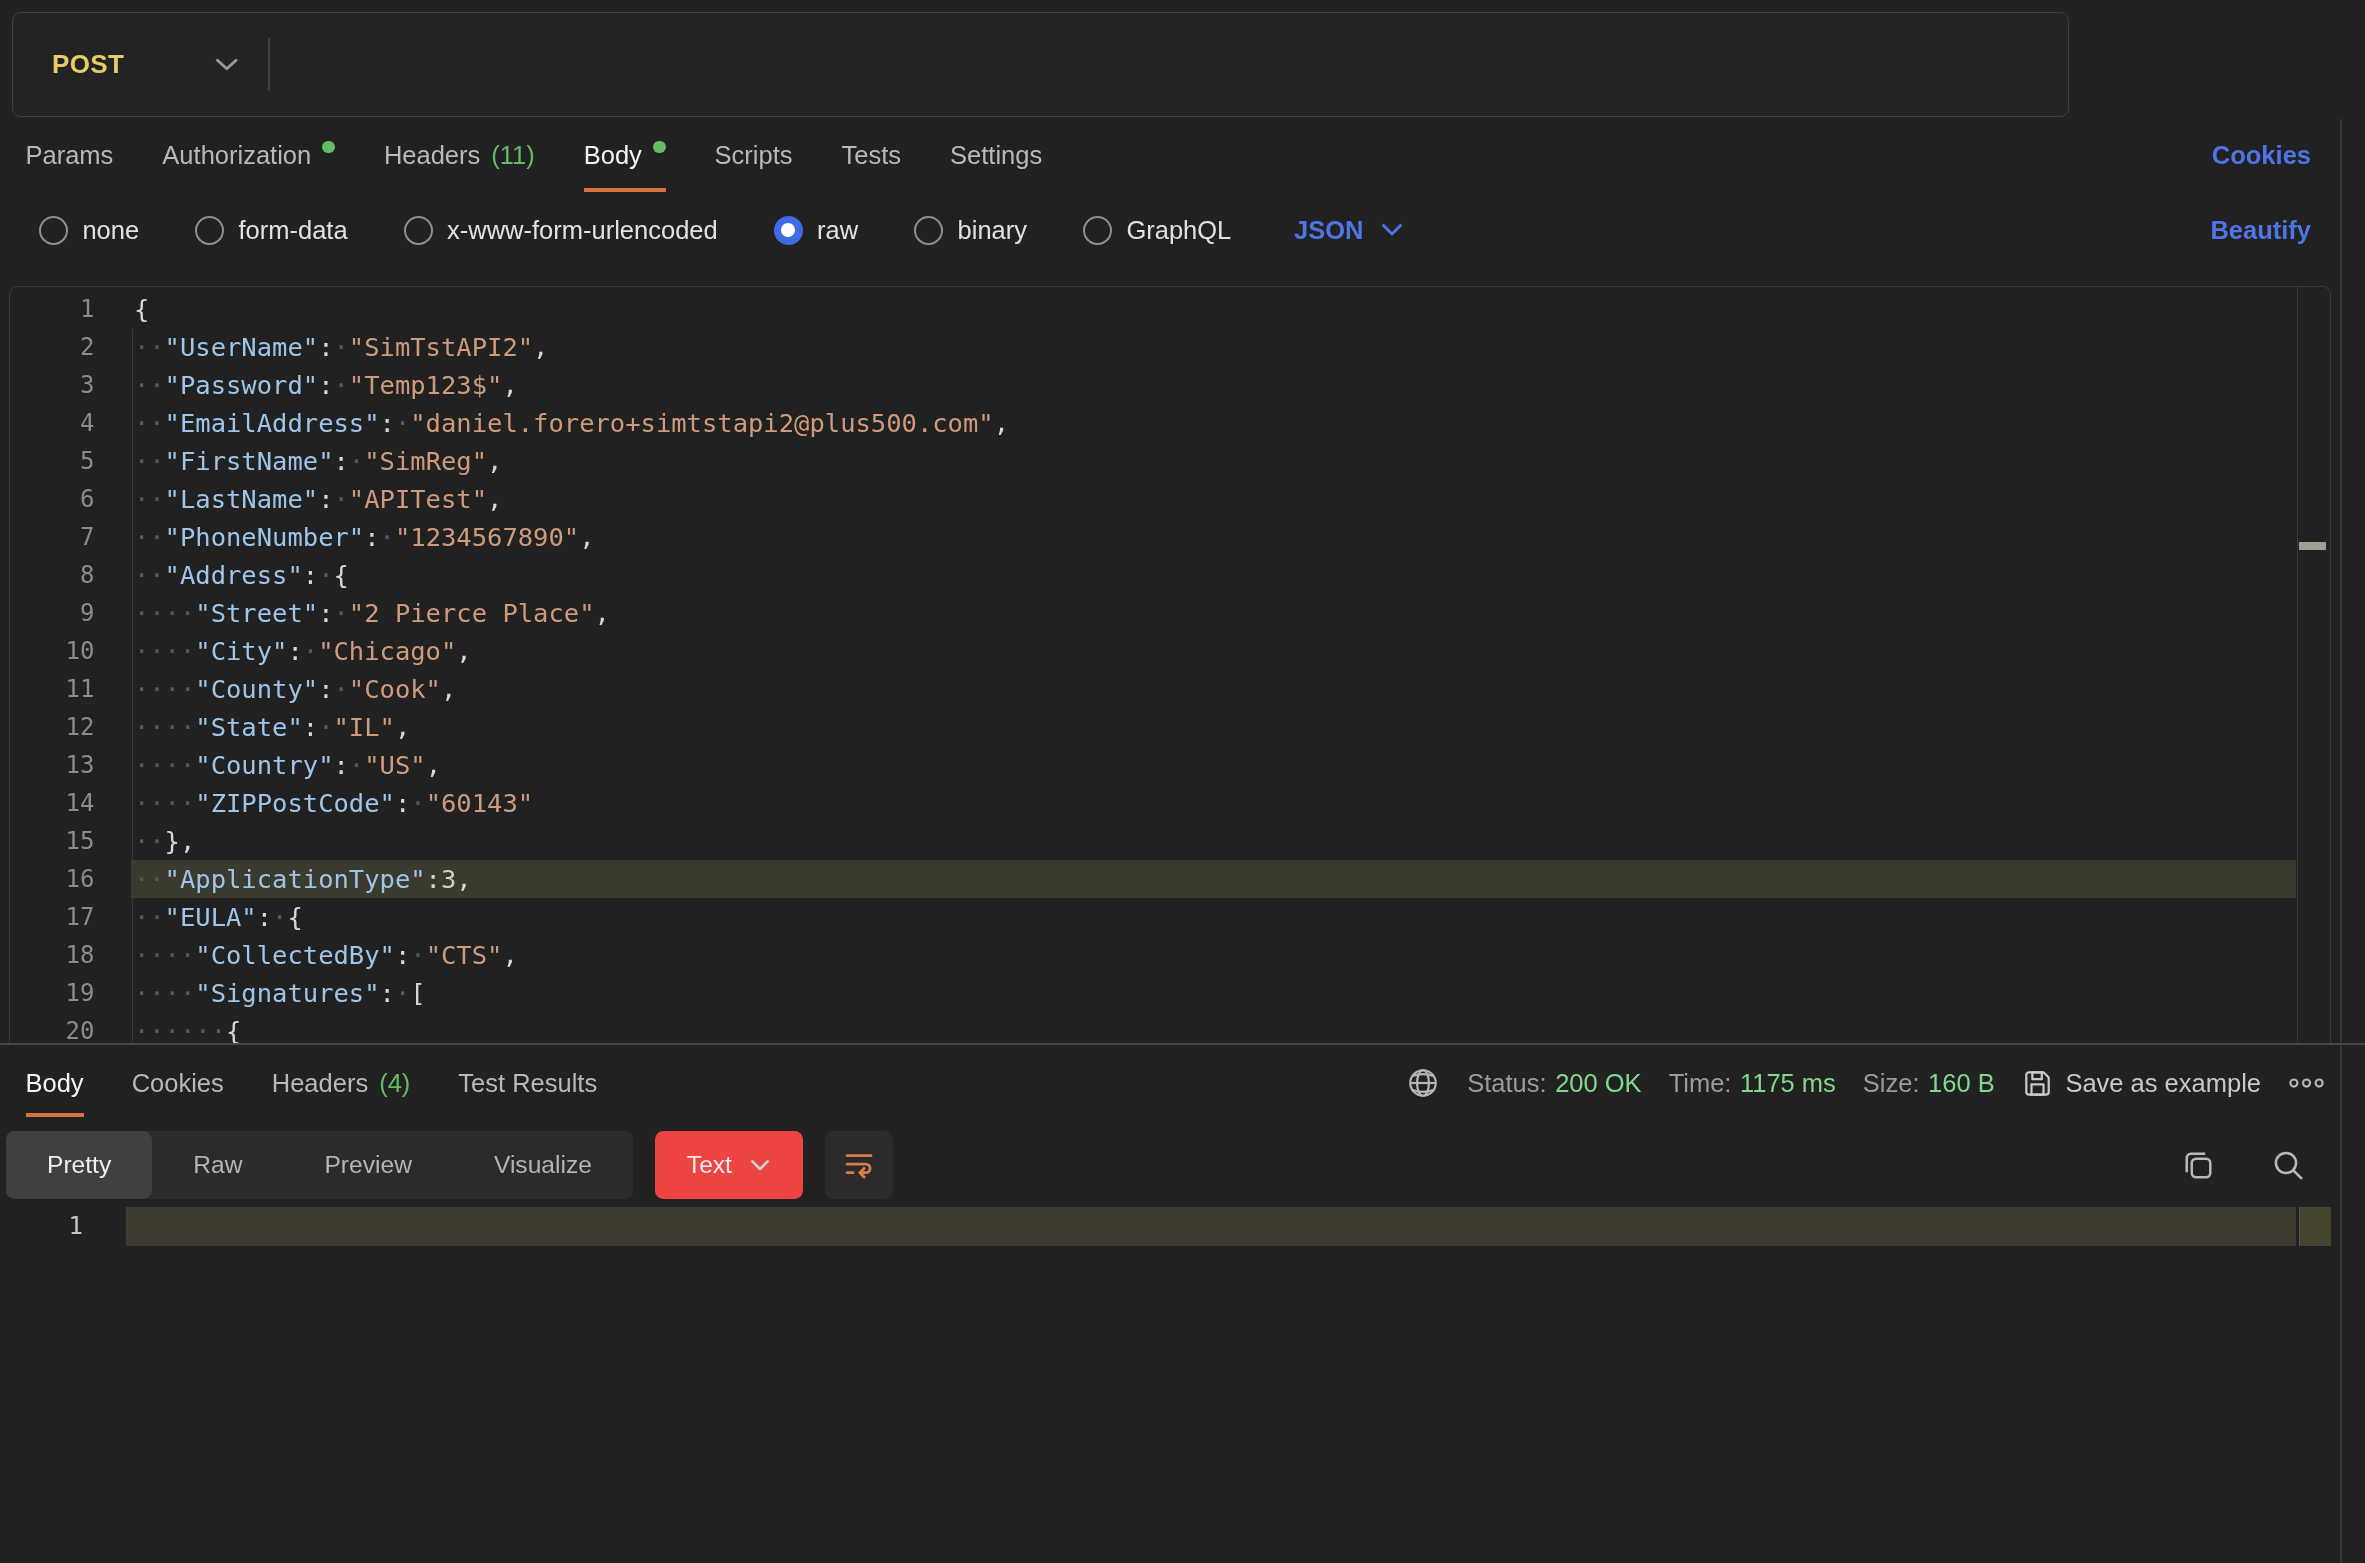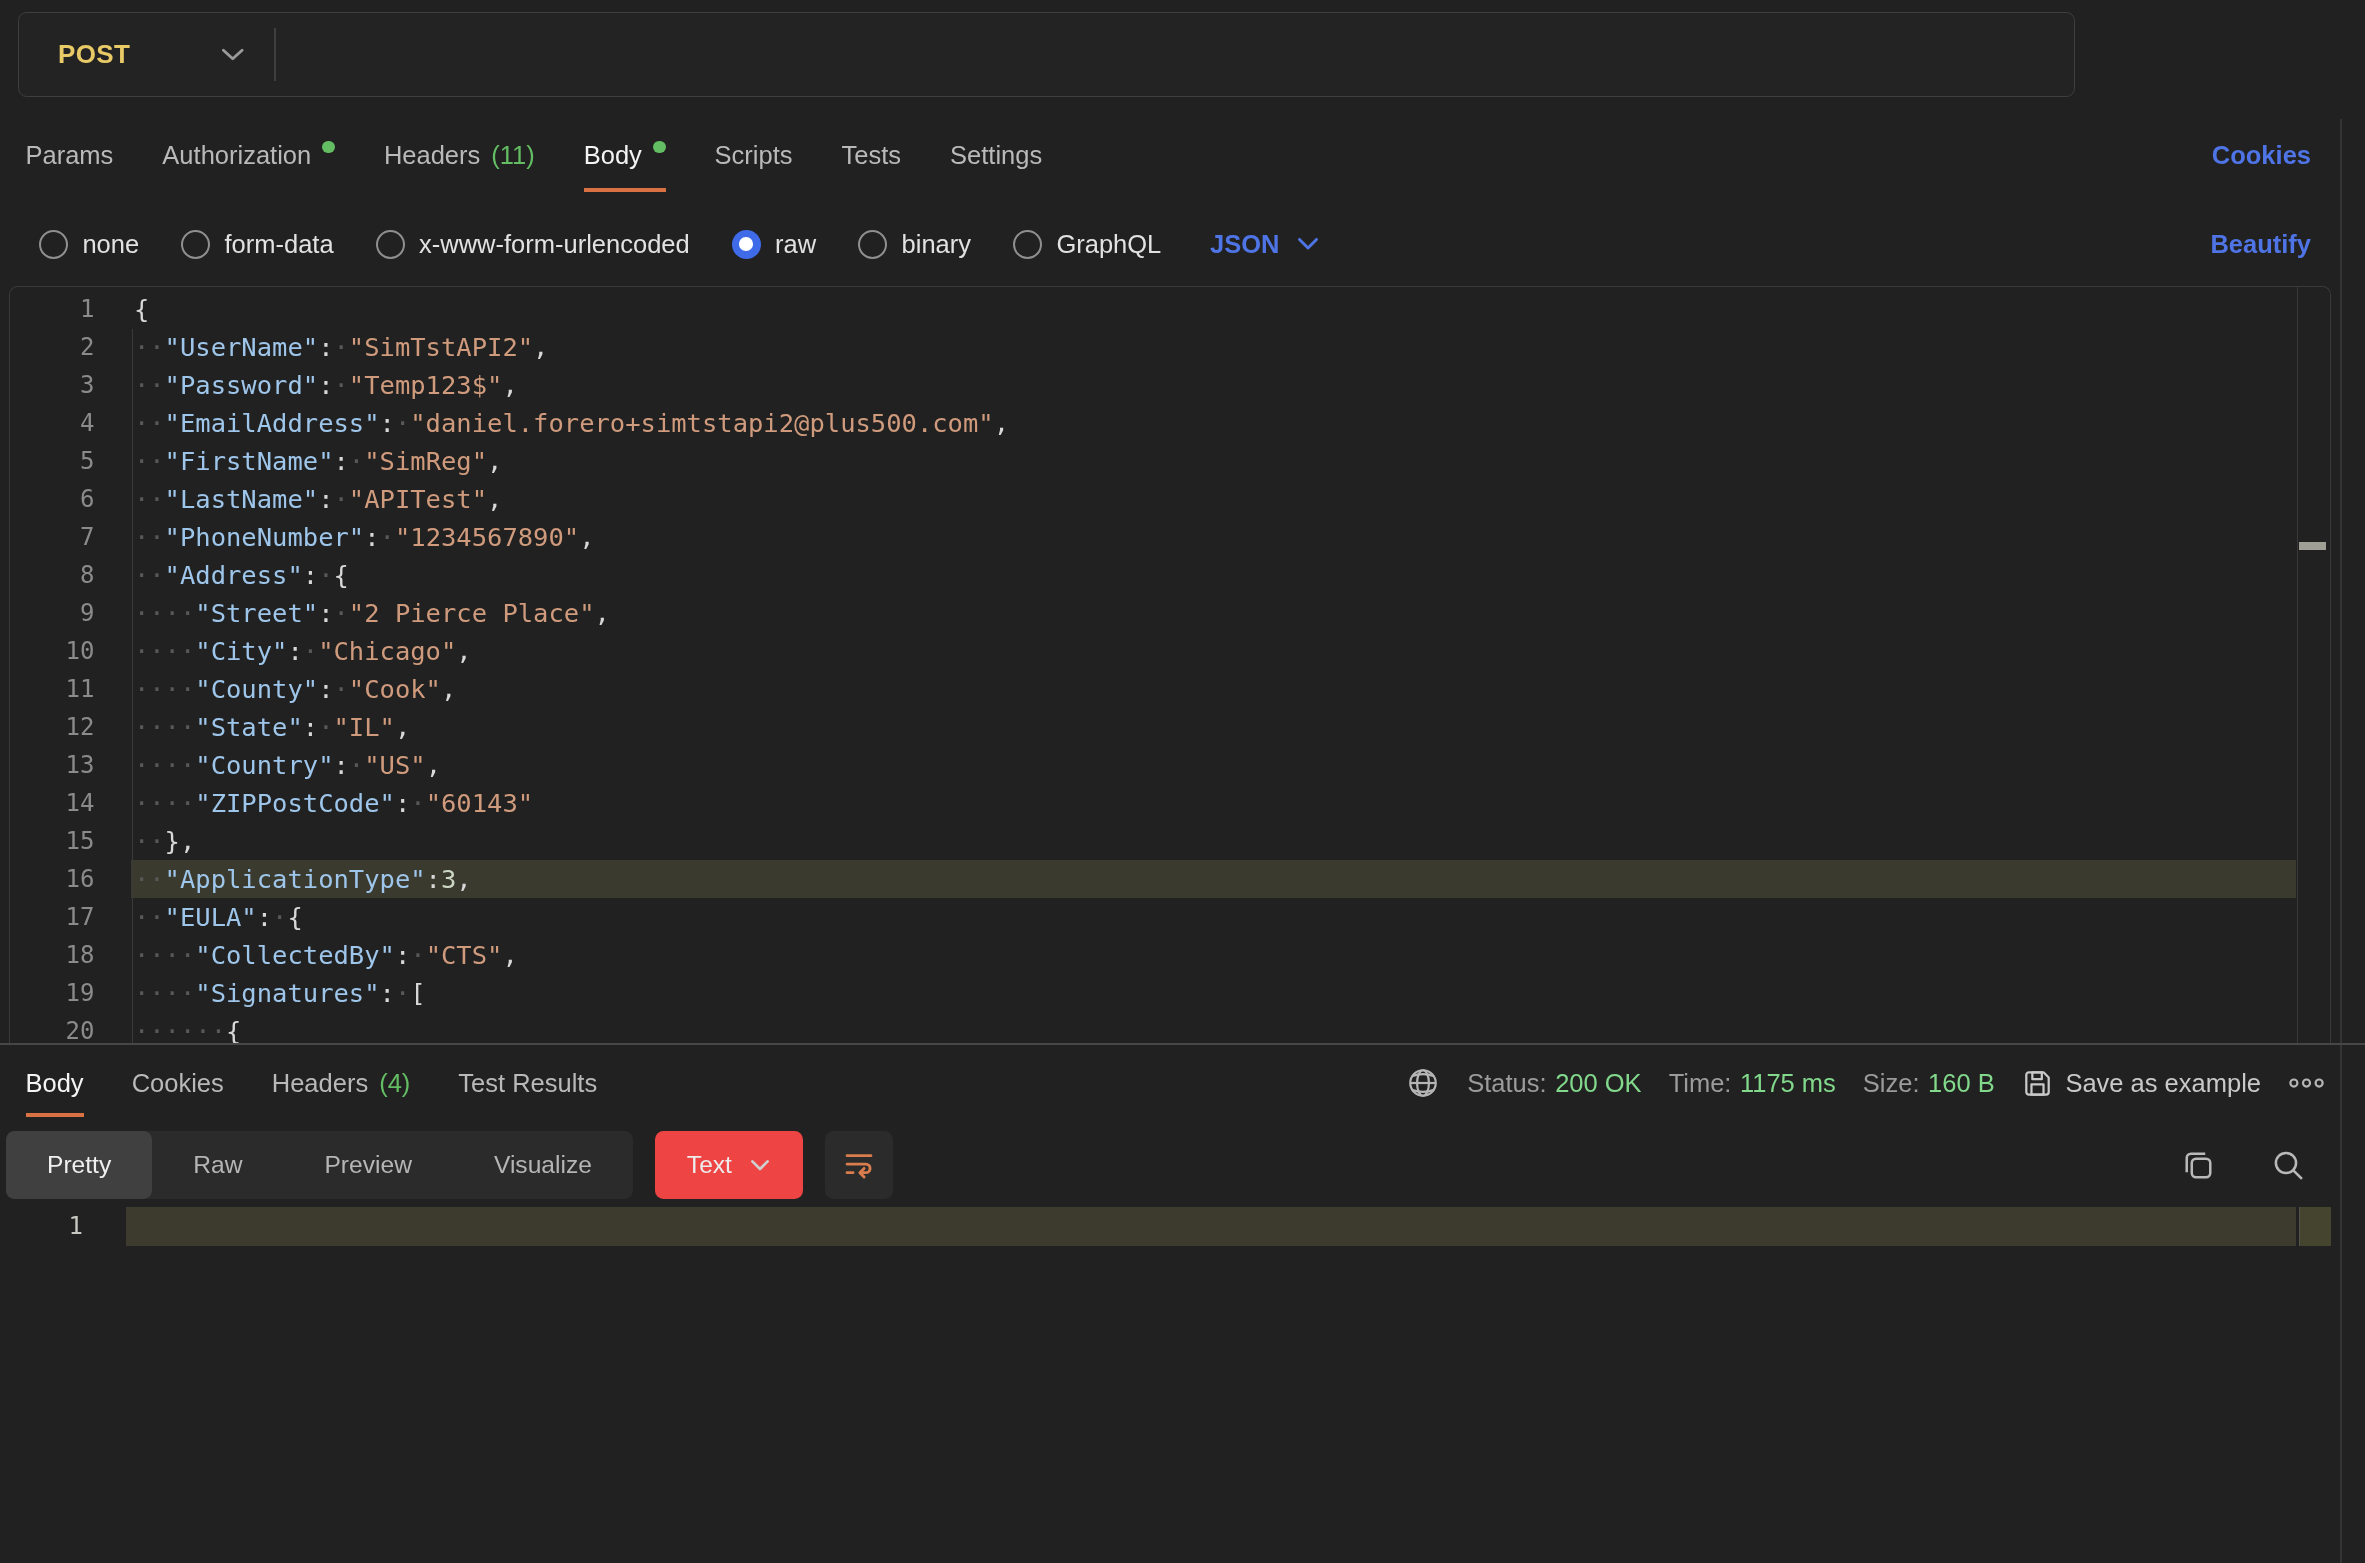--- a/index.html
+++ b/index.html
@@ -1,20 +1,20 @@
 <!DOCTYPE html>
 <html style="font-size:13.6px"><head>
 <meta charset="utf-8">
 <style>
   html,body{margin:0;padding:0;background:#212121;}
   #app{position:relative;width:2366px;height:1563px;background:#212121;overflow:hidden;
        font-family:"Liberation Sans",sans-serif;color:#d6d6d6;}
 
   
-  .request-bar{position:absolute;left:18px;top:12px;width:2057px;height:85px;
+  .request-bar{position:absolute;left:12px;top:12px;width:2057px;height:105px;
     background:#232323;border:1.7px solid #3f3f3f;border-radius:8.5px;
     display:flex;align-items:center;box-sizing:border-box;}
   .method-box{width:255px;height:100%;display:flex;align-items:center;
     justify-content:space-between;padding:0 29px 0 39px;box-sizing:border-box;cursor:pointer;}
   .method-label{color:#e8ca66;font-weight:700;font-size:26px;letter-spacing:0.4px;}
   .vdivider{width:1.7px;height:53px;background:#3f3f3f;flex:none;}
   .url-text{padding-left:25.5px;font-size:26px;color:#ececec;white-space:nowrap;}
 
   .send-btn{position:absolute;left:2096px;top:12px;width:212px;height:85px;
     background:#4a66d2;border-radius:8.5px;display:flex;overflow:hidden;}
@@ -28,22 +28,22 @@
     display:flex;align-items:stretch;gap:49px;}
   .tab{display:flex;align-items:center;gap:11px;font-size:25.5px;color:#b9b9b9;
     cursor:pointer;box-sizing:border-box;}
   .tab.active{color:#f4f4f4;border-bottom:4.2px solid #d97142;padding-top:4.2px;}
   .gdot{width:12.7px;height:12.7px;border-radius:50%;background:#63bd63;margin-top:-17px;}
   .count-green{color:#63bd63;text-align:right;}
   .link-blue{color:#4e74e6;font-weight:600;font-size:25.5px;cursor:pointer;}
   .req-tabs .right{margin-left:auto;display:flex;align-items:center;}
 
   
-  .body-type-row{position:absolute;left:39px;top:215px;right:55px;height:58px;
-    display:flex;align-items:center;gap:42px;}
+  .body-type-row{position:absolute;left:39px;top:201px;right:55px;height:58px;
+    display:flex;align-items:center;gap:56px;}
   .radio-opt{display:flex;align-items:center;gap:14.4px;font-size:25.5px;color:#e2e2e2;cursor:pointer;}
   .radio{width:29px;height:29px;border-radius:50%;border:2.5px solid #8f8f8f;
     box-sizing:border-box;flex:none;position:relative;}
   .radio.sel{border:none;background:#3f6ae8;}
   .radio.sel::after{content:"";position:absolute;left:7.6px;top:7.6px;width:13.6px;height:13.6px;
     border-radius:50%;background:#fff;}
   .json-select{display:flex;align-items:center;gap:16px;margin-left:6.8px;cursor:pointer;}
   .json-select .lbl{color:#4e74e6;font-weight:700;font-size:25.5px;}
   .body-type-row .right{margin-left:auto;}
 

